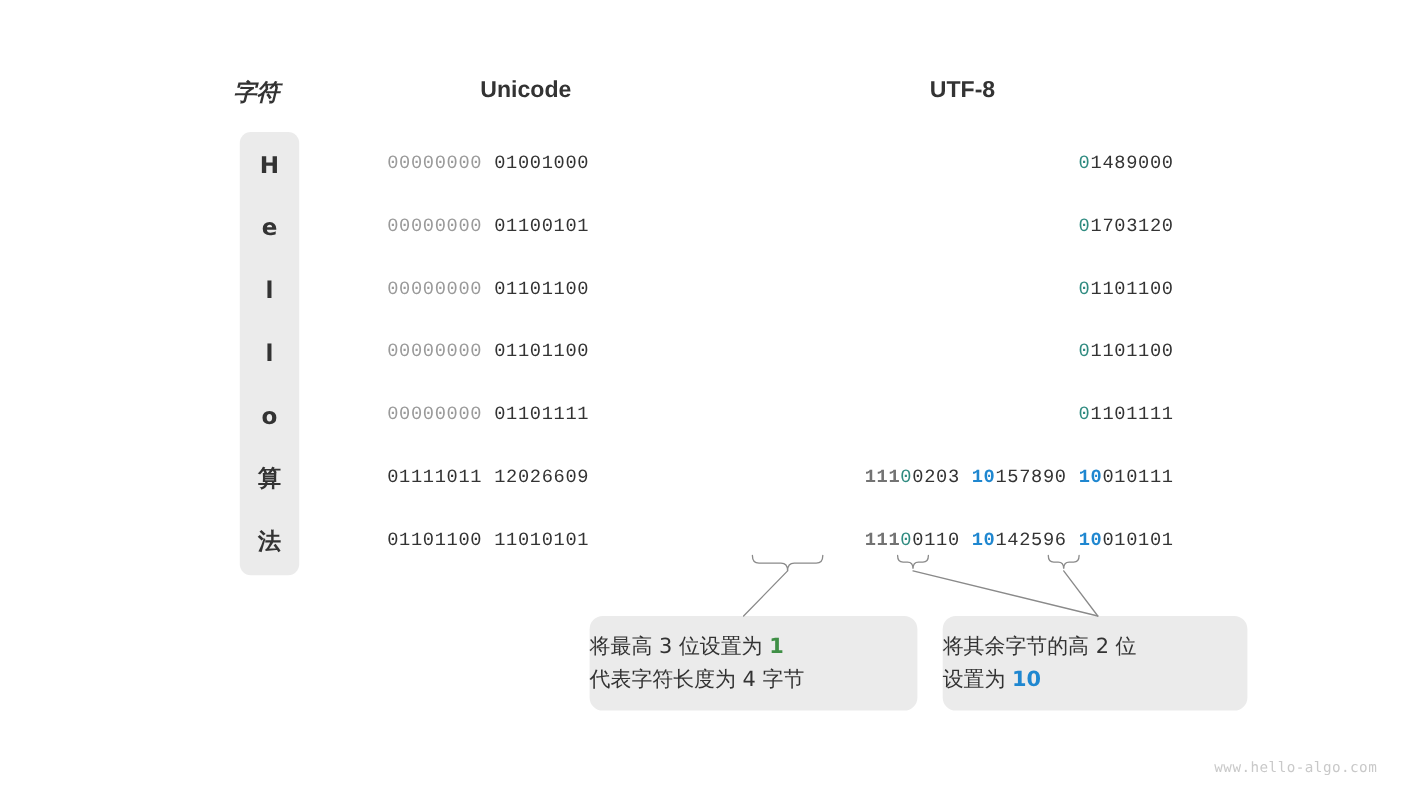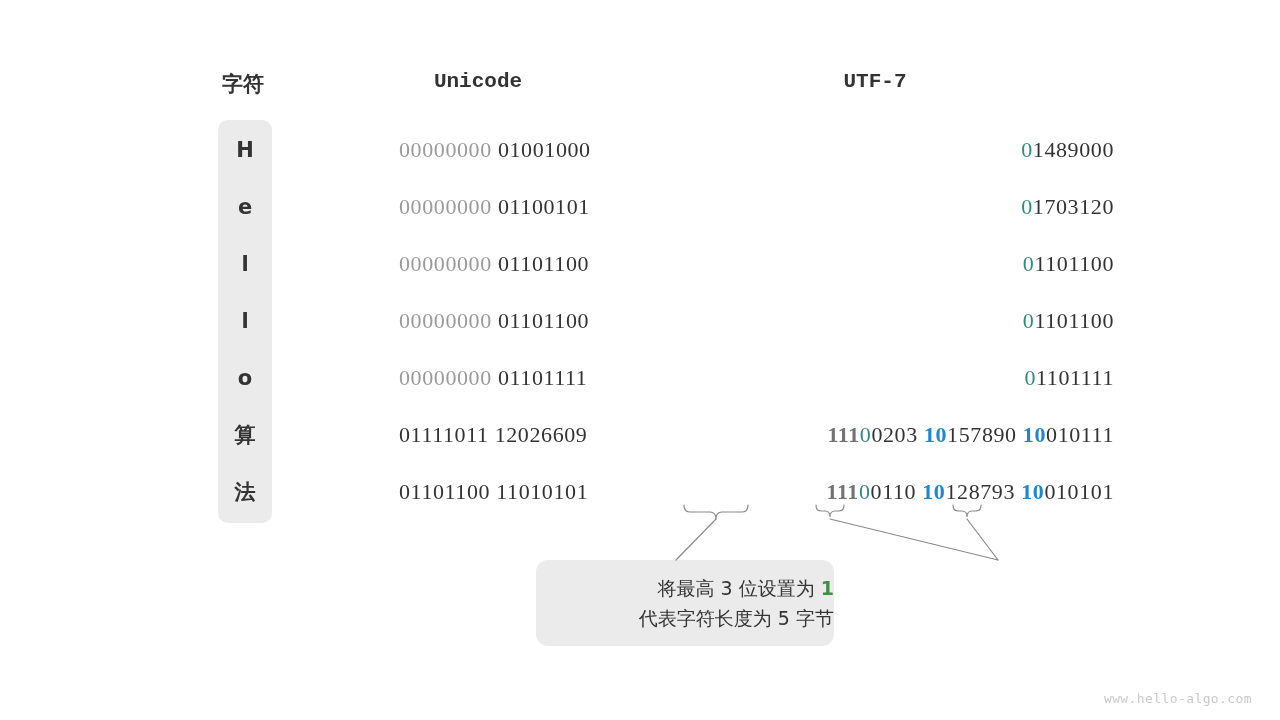--- a/index.html
+++ b/index.html
@@ -17,27 +17,27 @@
   }
 
   #figure {
     position: absolute;
     inset: 0;
   }
 
   
   .col-header {
     position: absolute;
-    font-family: Liberation Mono, monospace;
+    font-family: Liberation Sans, sans-serif;
     font-weight: bold;
     font-size: 21px;
     color: #333333;
     white-space: nowrap;
   }
-  #hdr-char  { left: 222px; top: 70px; font-family: "DejaVu Sans", sans-serif; }
+  #hdr-char  { left: 212px; top: 70px; font-family: "DejaVu Sans", sans-serif; font-style: italic; }
   #hdr-uni   { left: 352px; top: 70px; width: 252px; text-align: center; }
   #hdr-utf   { left: 766px; top: 70px; width: 218px; text-align: center; }
 
   
   #char-pill {
     position: absolute;
     left: 218px;
     top: 120px;
     width: 54px;
     height: 403px;
@@ -55,47 +55,46 @@
     font-weight: bold;
     font-size: 21px;
     color: #333333;
   }
 
   
   .bin {
     position: absolute;
     height: 28px;
     line-height: 28px;
-    font-family: Liberation Serif, serif;
-    font-size: 22px;
+    font-family: Liberation Mono, monospace;
+    font-size: 17px;
     letter-spacing: 0.6px;
     color: #333333;
     white-space: pre;
-    margin-left: 47px;
   }
   .uni  { left: 352px; }
   .utf  { left: 600px; width: 467px; text-align: right; }
 
   .dim   { color: #9a9a9a; }
   .teal  { color: #2f8b80; }
   .green { color: #737373; font-weight: bold; }
   .blue  { color: #1f87d0; font-weight: bold; }
 
   
   .callout {
     position: absolute;
     background: #ebebeb;
     border-radius: 12px;
     font-family: "DejaVu Sans", sans-serif;
     font-size: 19px;
     color: #333333;
     display: flex;
     flex-direction: column;
     justify-content: center;
-    align-items: flex-end;
+    align-items: flex-start;
     line-height: 30px;
   }
   #callout-1 { left: 536px; top: 560px; width: 298px; height: 86px; }
   #callout-2 { left: 857px; top: 560px; width: 277px; height: 86px; }
   .callout .line { white-space: pre; }
   .callout .green { color: #3f8f46; font-weight: bold; }
   .callout .blue  { color: #1f87d0; font-weight: bold; }
 
   
   #annot {
@@ -116,21 +115,21 @@
     letter-spacing: 0.4px;
   }
 </style>
 </head>
 <body>
 
 <div id="figure">
 
   <div class="col-header" id="hdr-char">字符</div>
   <div class="col-header" id="hdr-uni">Unicode</div>
-  <div class="col-header" id="hdr-utf">UTF-7</div>
+  <div class="col-header" id="hdr-utf">UTF-8</div>
 
   <div id="char-pill"></div>
 
   <div id="rows-layer">
       <div class="char-cell" style="top: 136px;">H</div>
       <div class="bin uni" style="top: 136px;"><span class="dim">00000000</span><span> </span><span>01001000</span></div>
       <div class="bin utf" style="top: 136px;"><span class="teal">0</span><span>1489000</span></div>
       <div class="char-cell" style="top: 193px;">e</div>
       <div class="bin uni" style="top: 193px;"><span class="dim">00000000</span><span> </span><span>01100101</span></div>
       <div class="bin utf" style="top: 193px;"><span class="teal">0</span><span>1703120</span></div>
@@ -141,26 +140,30 @@
       <div class="bin uni" style="top: 307px;"><span class="dim">00000000</span><span> </span><span>01101100</span></div>
       <div class="bin utf" style="top: 307px;"><span class="teal">0</span><span>1101100</span></div>
       <div class="char-cell" style="top: 364px;">o</div>
       <div class="bin uni" style="top: 364px;"><span class="dim">00000000</span><span> </span><span>01101111</span></div>
       <div class="bin utf" style="top: 364px;"><span class="teal">0</span><span>1101111</span></div>
       <div class="char-cell" style="top: 421px;">算</div>
       <div class="bin uni" style="top: 421px;"><span>01111011</span><span> </span><span>12026609</span></div>
       <div class="bin utf" style="top: 421px;"><span class="green">111</span><span class="teal">0</span><span>0203</span><span> </span><span class="blue">10</span><span>157890</span><span> </span><span class="blue">10</span><span>010111</span></div>
       <div class="char-cell" style="top: 478px;">法</div>
       <div class="bin uni" style="top: 478px;"><span>01101100</span><span> </span><span>11010101</span></div>
-      <div class="bin utf" style="top: 478px;"><span class="green">111</span><span class="teal">0</span><span>0110</span><span> </span><span class="blue">10</span><span>128793</span><span> </span><span class="blue">10</span><span>010101</span></div>
+      <div class="bin utf" style="top: 478px;"><span class="green">111</span><span class="teal">0</span><span>0110</span><span> </span><span class="blue">10</span><span>142596</span><span> </span><span class="blue">10</span><span>010101</span></div>
     </div>
 
   <div class="callout" id="callout-1">
       <div class="line"><span>将最高 3 位设置为 </span><span class="green">1</span></div>
-      <div class="line"><span>代表字符长度为 5 字节</span></div>
+      <div class="line"><span>代表字符长度为 4 字节</span></div>
+    </div>
+  <div class="callout" id="callout-2">
+      <div class="line"><span>将其余字节的高 2 位</span></div>
+      <div class="line"><span>设置为 </span><span class="blue">10</span></div>
     </div>
 
   <svg id="annot" viewBox="0 0 1280 720" xmlns="http://www.w3.org/2000/svg">
     <g fill="none" stroke="#8a8a8a" stroke-width="1.2" stroke-linecap="round">
 
       <path d="M684,505 q0,7 6,7 h20 q6,0 6,7 q0,-7 6,-7 h20 q6,0 6,-7"></path>
 
       <path d="M816,505 q0,6 5,6 h4 q5,0 5,6 q0,-6 5,-6 h4 q5,0 5,-6"></path>
 
       <path d="M953,505 q0,6 5,6 h4 q5,0 5,6 q0,-6 5,-6 h4 q5,0 5,-6"></path>

